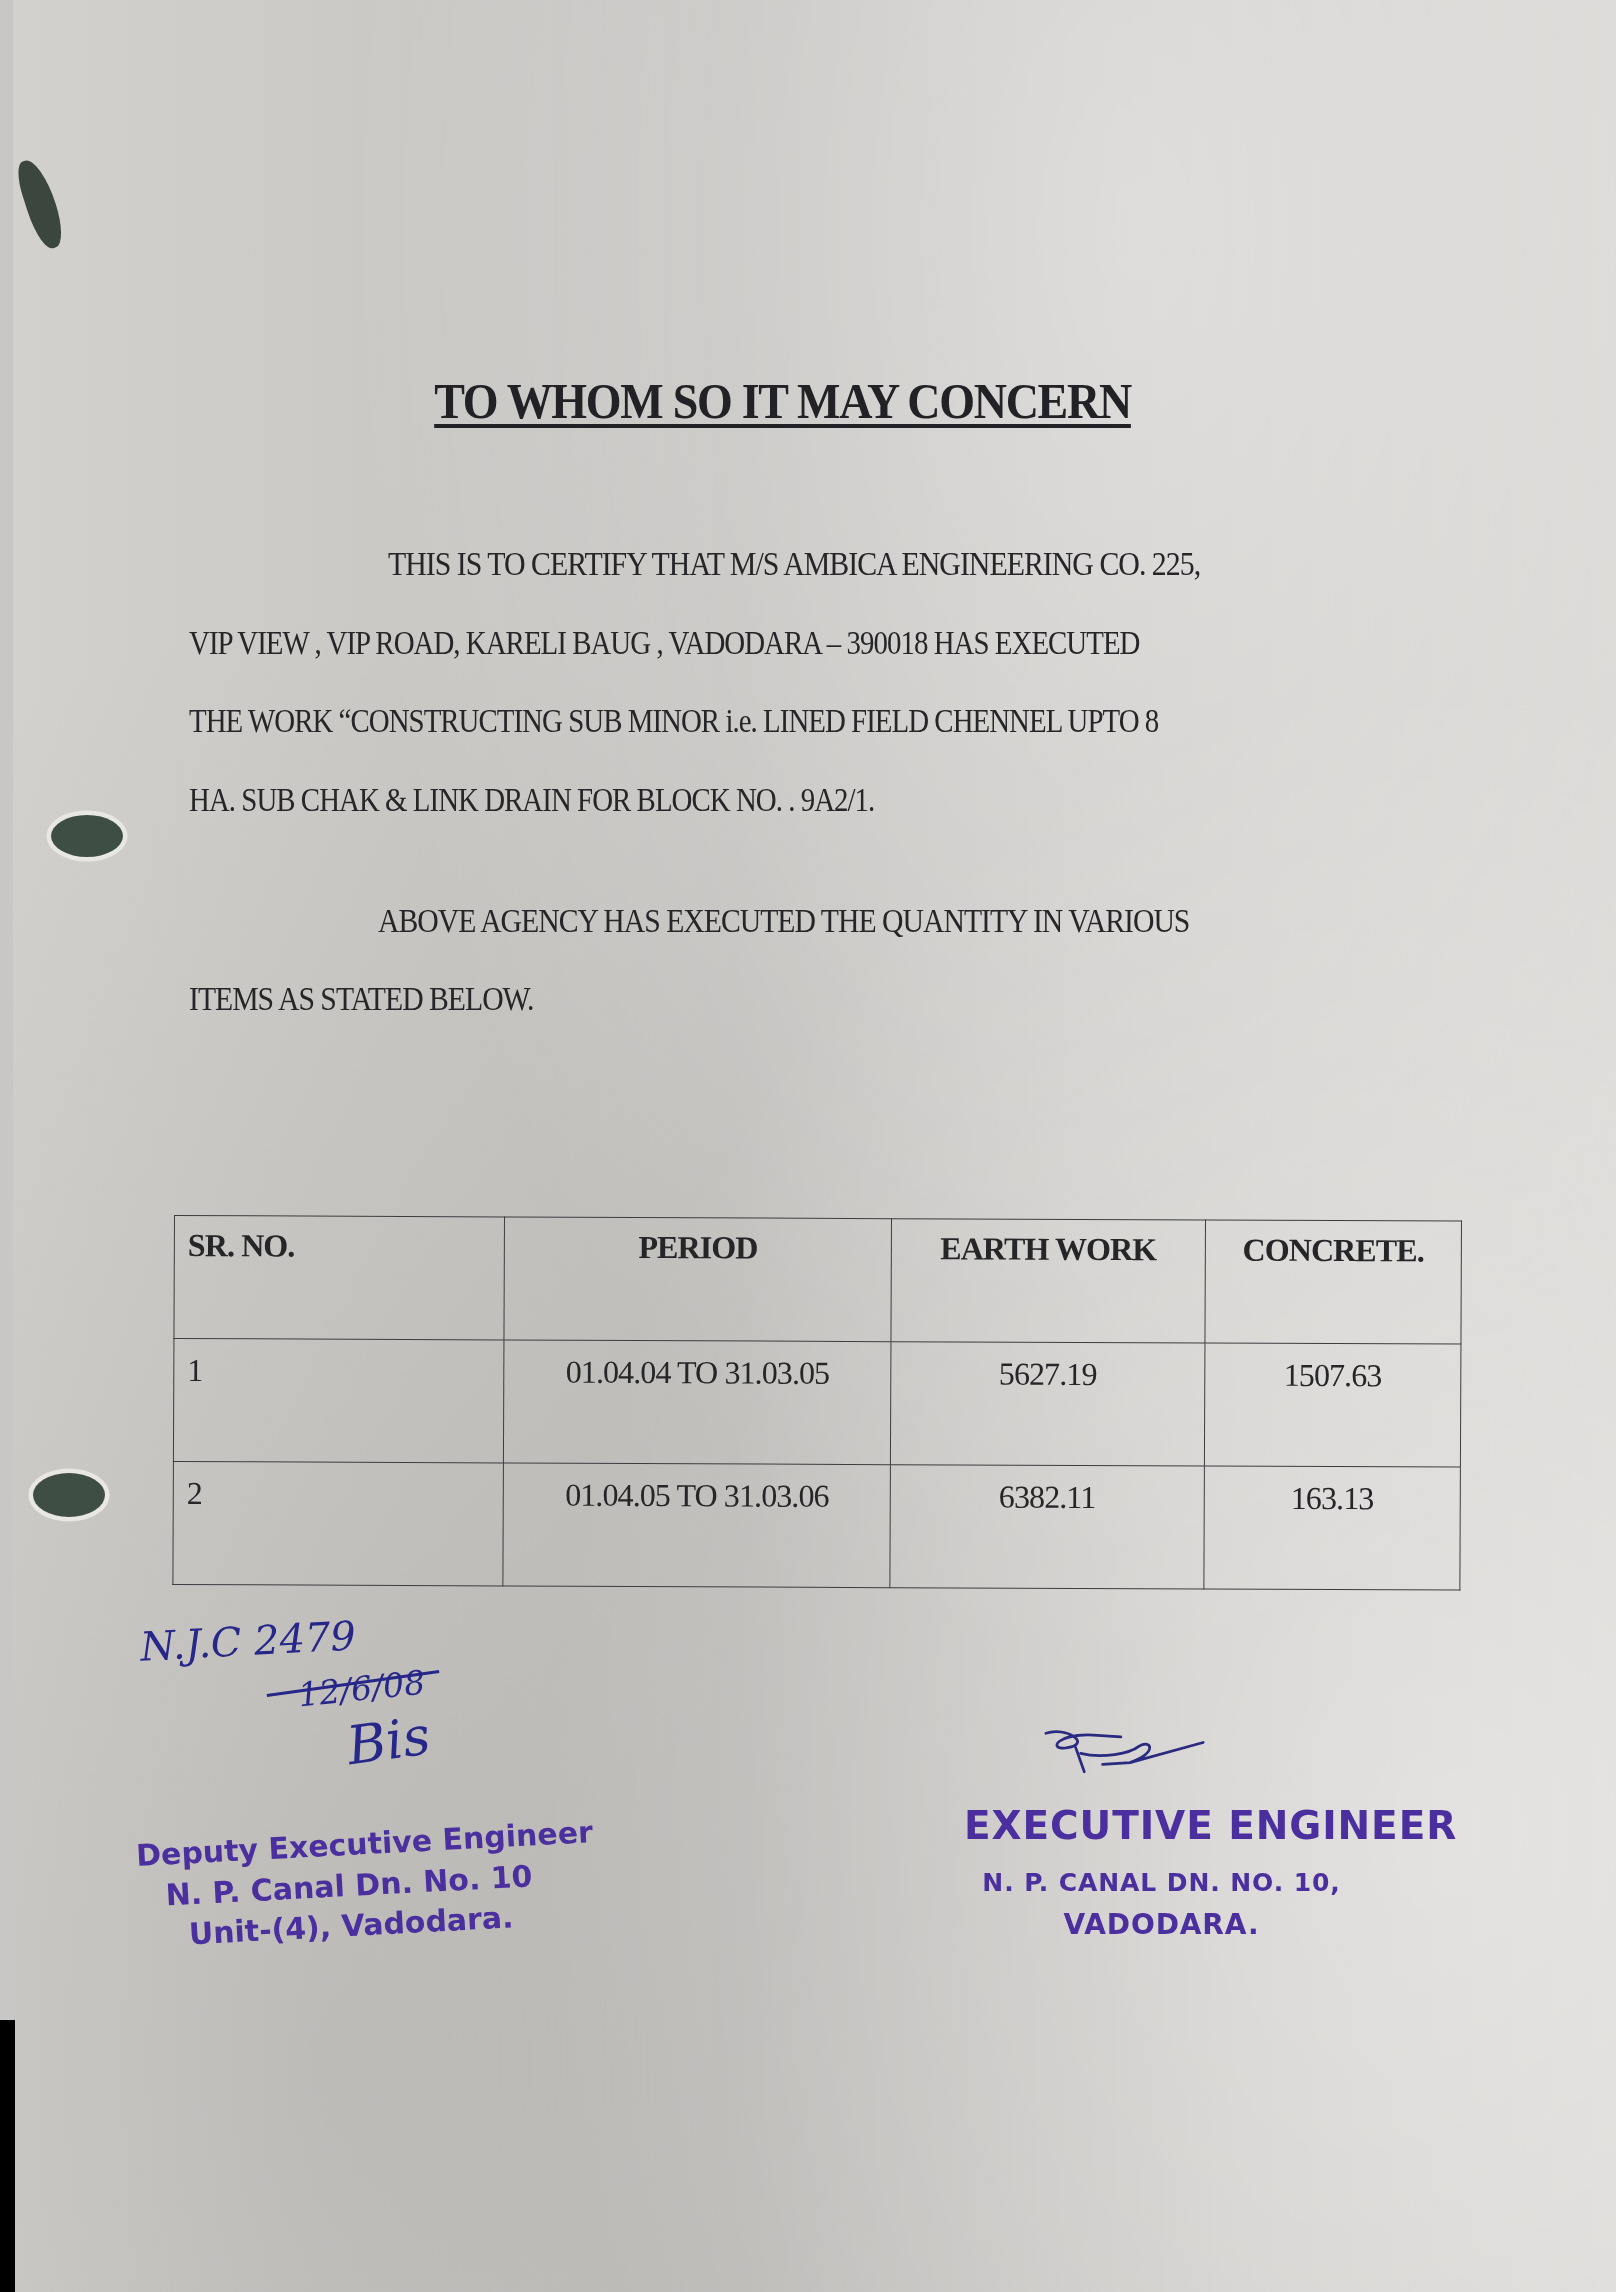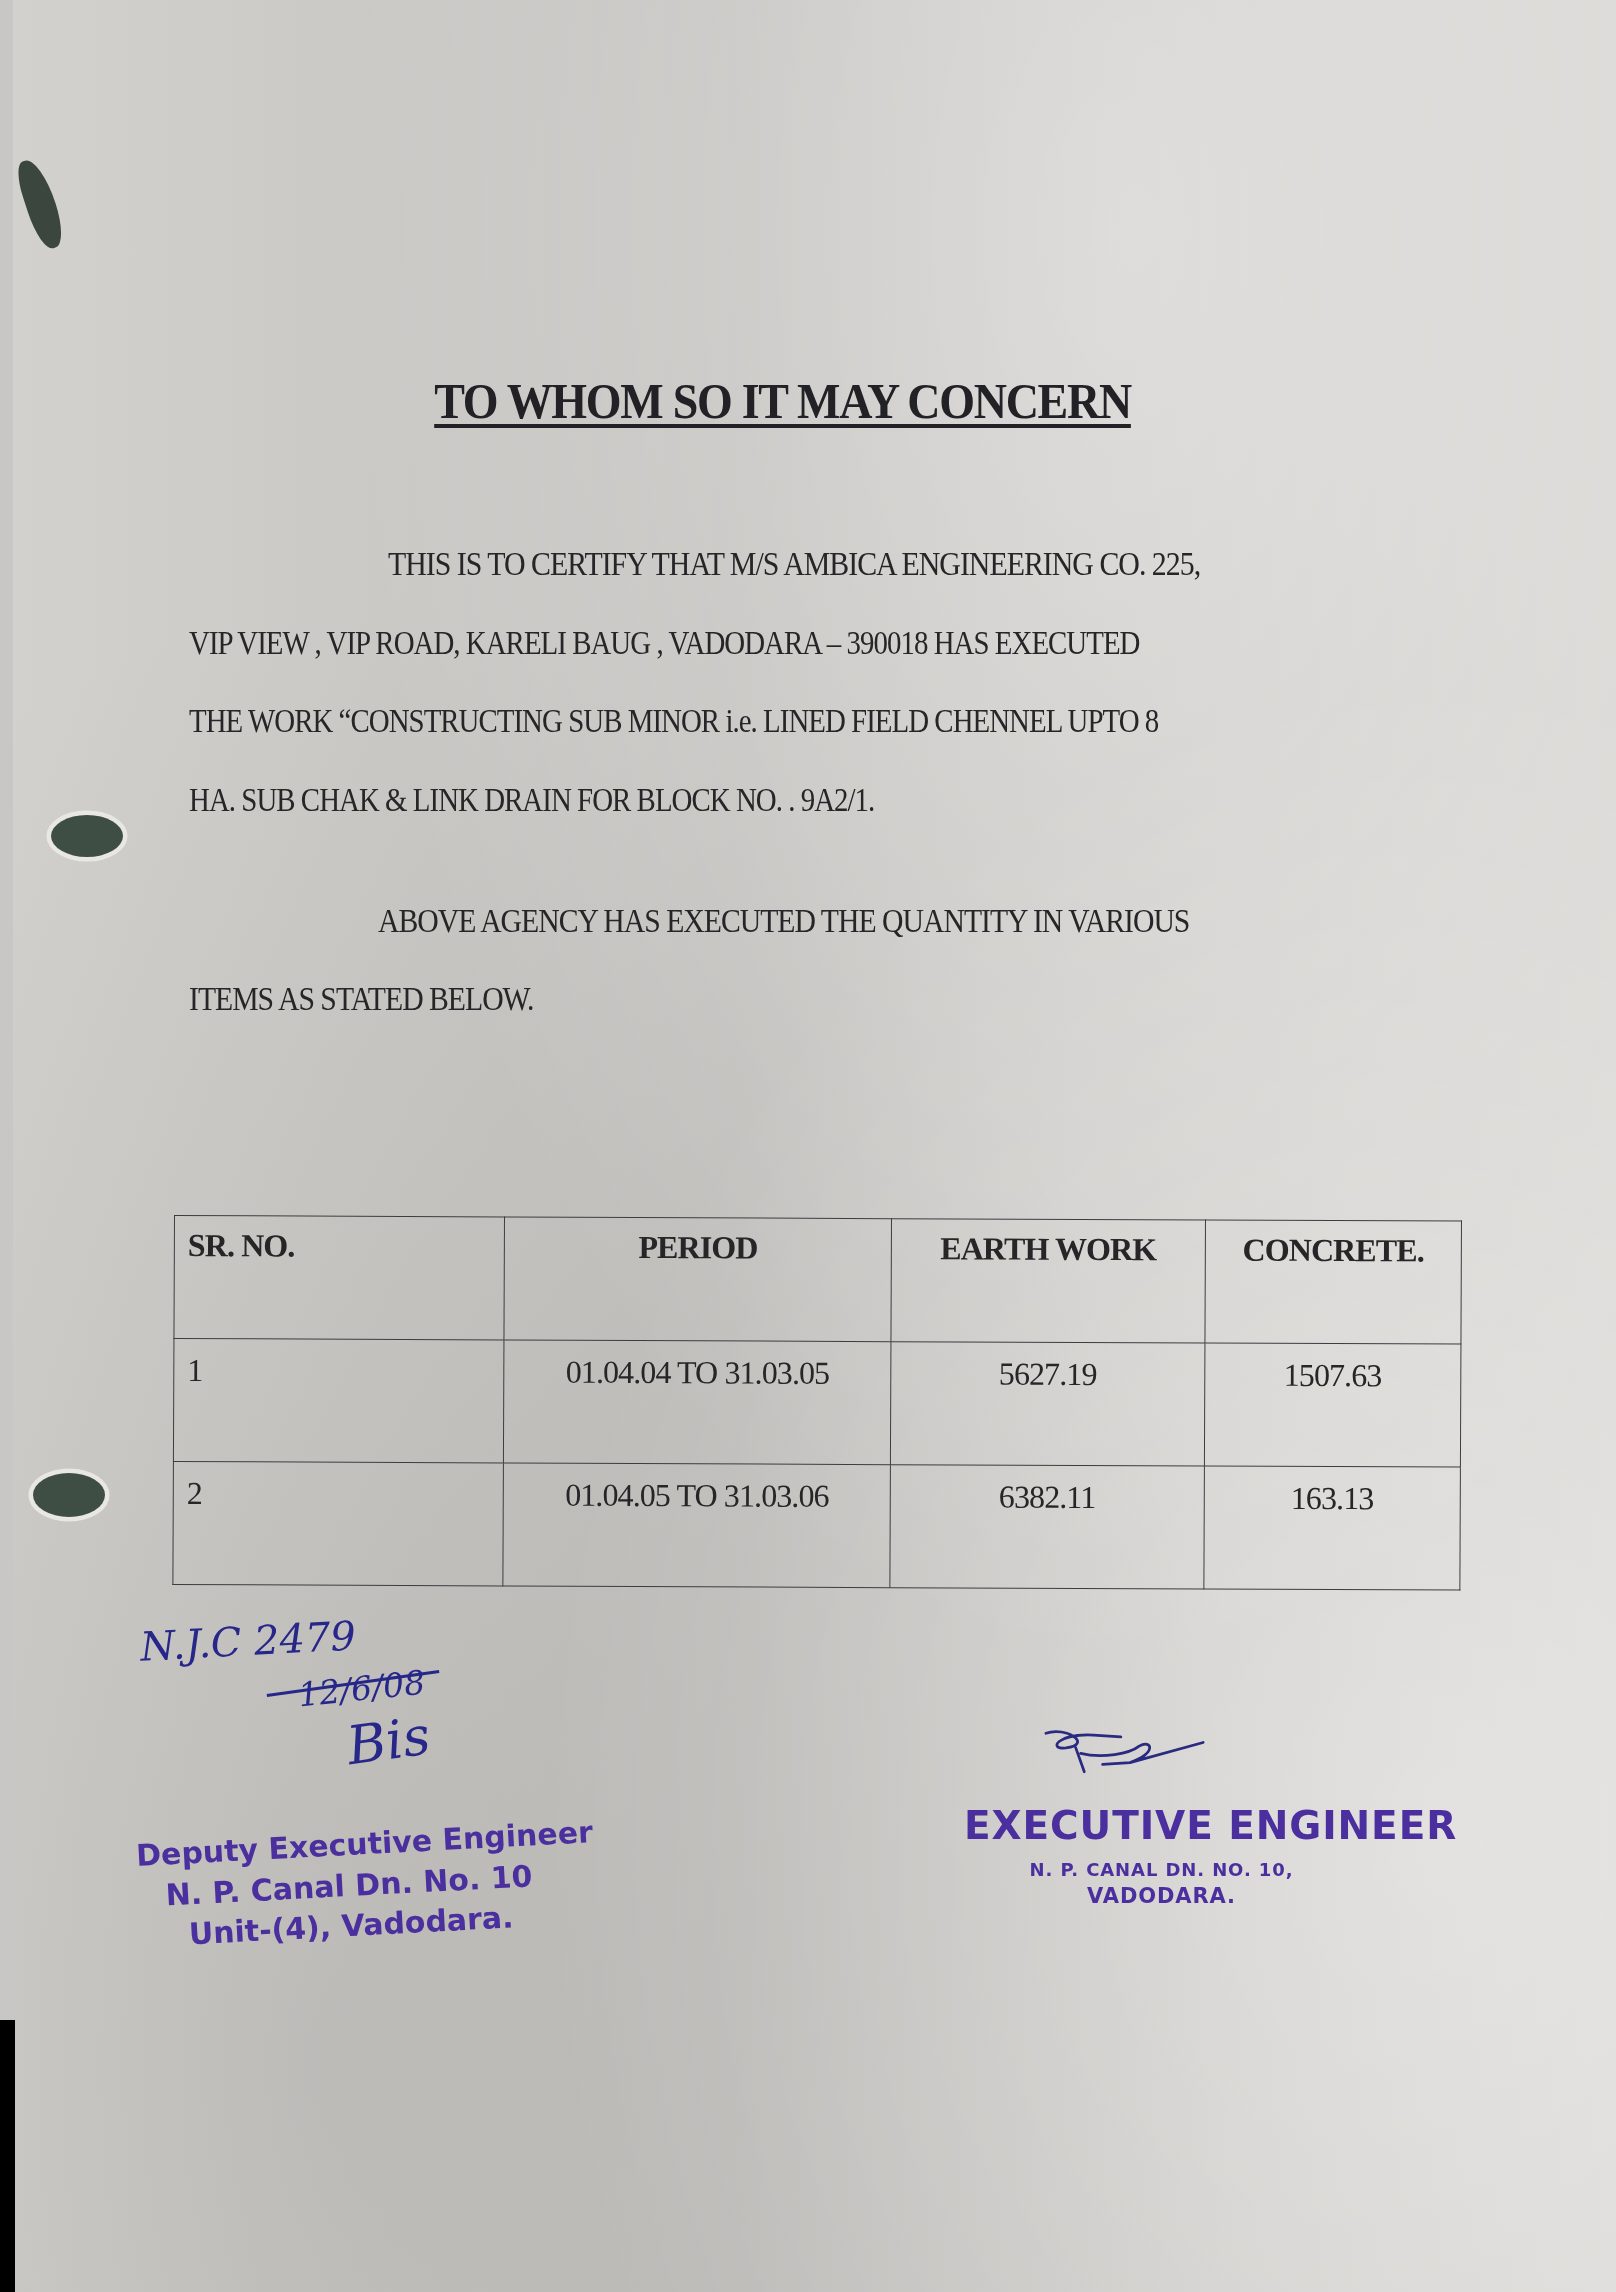--- a/index.html
+++ b/index.html
@@ -107,16 +107,16 @@
   <div style="font-size:30px;">Deputy Executive Engineer</div>
   <div style="font-size:30px;margin-top:5.5px;">N. P. Canal Dn. No. 10</div>
   <div style="font-size:30px;margin-top:5.5px;">Unit-(4), Vadodara.</div>
 </div>
 
 <svg style="position:absolute;left:1038px;top:1726px;" width="184" height="64" viewBox="0 0 200 70">
   <path d="M8 8 C30 0, 60 20, 30 24 C10 26, 20 8, 60 10 L90 12 M40 22 L50 50 M46 30 C70 36, 100 30, 110 22 C124 14, 130 30, 100 40 L70 42 M100 40 L180 18" fill="none" stroke="#2a2a80" stroke-width="3" stroke-linecap="round"></path>
 </svg>
 <div class="stamp" style="left:964px;top:1803px;width:395px;">
   <div style="font-size:39px;letter-spacing:0.9px;">EXECUTIVE ENGINEER</div>
-  <div style="font-size:18px;letter-spacing:0.9px;margin-top:11px;">N. P. CANAL DN. NO. 10,</div>
-  <div style="font-size:21px;letter-spacing:0.9px;margin-top:4px;">VADODARA.</div>
+  <div style="font-size:25px;letter-spacing:0.9px;margin-top:20px;">N. P. CANAL DN. NO. 10,</div>
+  <div style="font-size:28px;letter-spacing:0.9px;margin-top:11px;">VADODARA.</div>
 </div>
 
 
 </body></html>

